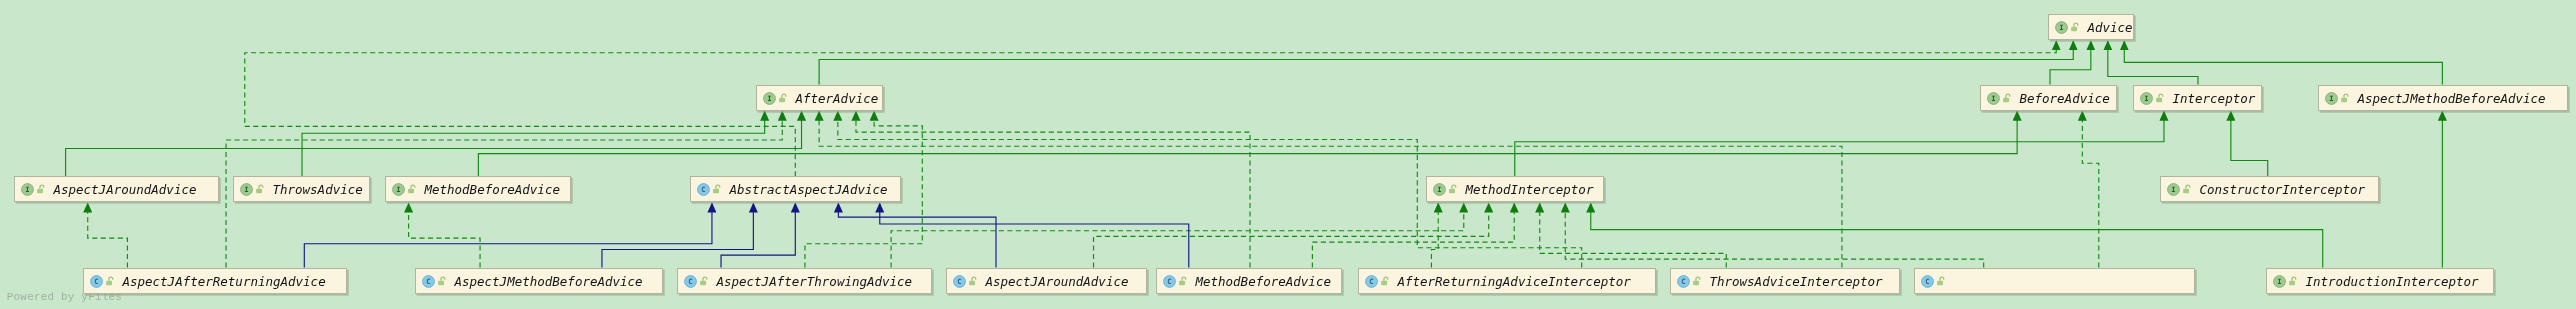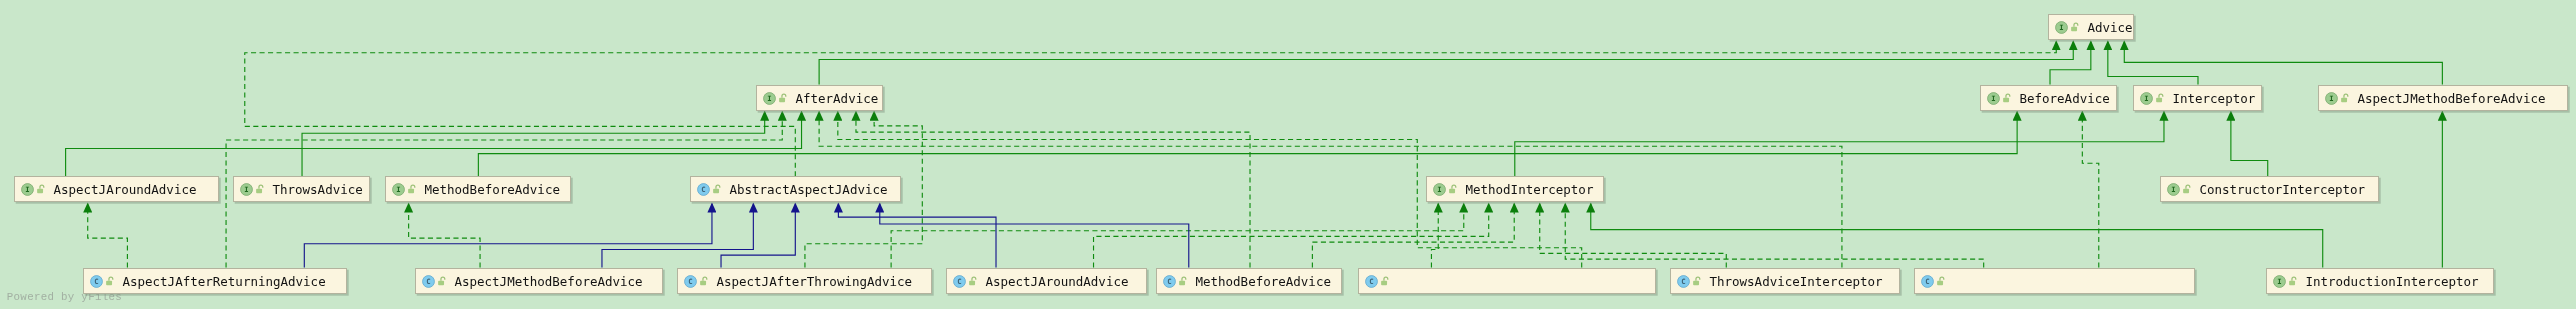--- a/index.html
+++ b/index.html
@@ -7,21 +7,21 @@
        font-family:"DejaVu Sans Mono","Liberation Mono",monospace;}
   #canvas{position:absolute;left:0;top:0;width:2576px;height:309px;}
   #edges{position:absolute;left:0;top:0;z-index:1;}
   .node{position:absolute;z-index:2;display:flex;align-items:center;box-sizing:border-box;
         height:26px;padding:0 5.1px 0 5.7px;
         background:#fbf5df;border:0.6px solid #b3b39e;
         box-shadow:1.7px 1.7px 0 rgba(125,145,125,0.45);
         font-size:12.5px;color:#131313;white-space:nowrap;cursor:default;}
   .node .badge{flex:0 0 auto;margin-right:2.8px;display:inline-flex;align-items:center;}
   .node .lock{flex:0 0 auto;margin-right:7.4px;display:inline-flex;align-items:center;}
-  .node .lbl{flex:0 0 auto;}
+  .node .lbl{flex:0 0 auto;font-style:italic;}
   #watermark{position:absolute;z-index:0;left:6.8px;top:291px;
         font-family:Liberation Mono, monospace;
         font-size:10.8px;color:#a2b0a2;letter-spacing:0.3px;}
 </style>
 </head>
 <body style="background: rgb(201, 231, 202);">
 
 <div id="canvas">
   <svg id="edges" width="2576" height="309" xmlns="http://www.w3.org/2000/svg" viewBox="0 0 4540 545">
     <defs>
@@ -313,20 +313,21 @@
             <circle cx="11.5" cy="11.5" r="10.5" fill="#7fcbee" stroke="#66abd0" stroke-width="1.5"></circle>
             <text x="11.5" y="16.2" text-anchor="middle" font-size="13" font-weight="bold" fill="#3c6275" font-family="DejaVu Sans Mono, monospace">C</text>
           </svg>
         </span>
         <span class="lock">
           <svg width="9.6" height="12" viewBox="0 0 17 21">
             <path d="M7 10 V7 a3.4 3.4 0 0 1 6.8 0 V8.5" fill="none" stroke="#9cc178" stroke-width="2.2"></path>
             <rect x="2" y="10" width="10.5" height="8" rx="1.6" fill="#a7cd82"></rect>
           </svg>
         </span>
+        <span class="lbl">AfterReturningAdviceInterceptor</span>
       </div>
       <div class="node" style="left: 1670px; top: 268px; width: 230px;">
         <span class="badge">
           <svg width="13" height="13" viewBox="0 0 23 23" style="font-size:22px">
             <circle cx="11.5" cy="11.5" r="10.5" fill="#7fcbee" stroke="#66abd0" stroke-width="1.5"></circle>
             <text x="11.5" y="16.2" text-anchor="middle" font-size="13" font-weight="bold" fill="#3c6275" font-family="DejaVu Sans Mono, monospace">C</text>
           </svg>
         </span>
         <span class="lock">
           <svg width="9.6" height="12" viewBox="0 0 17 21">

